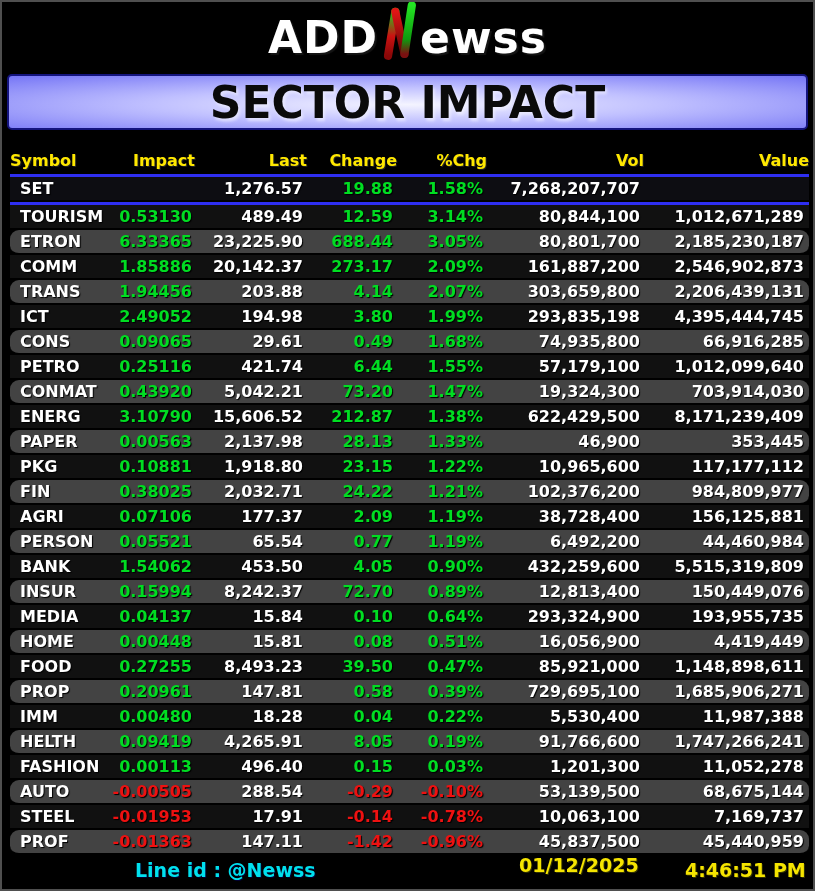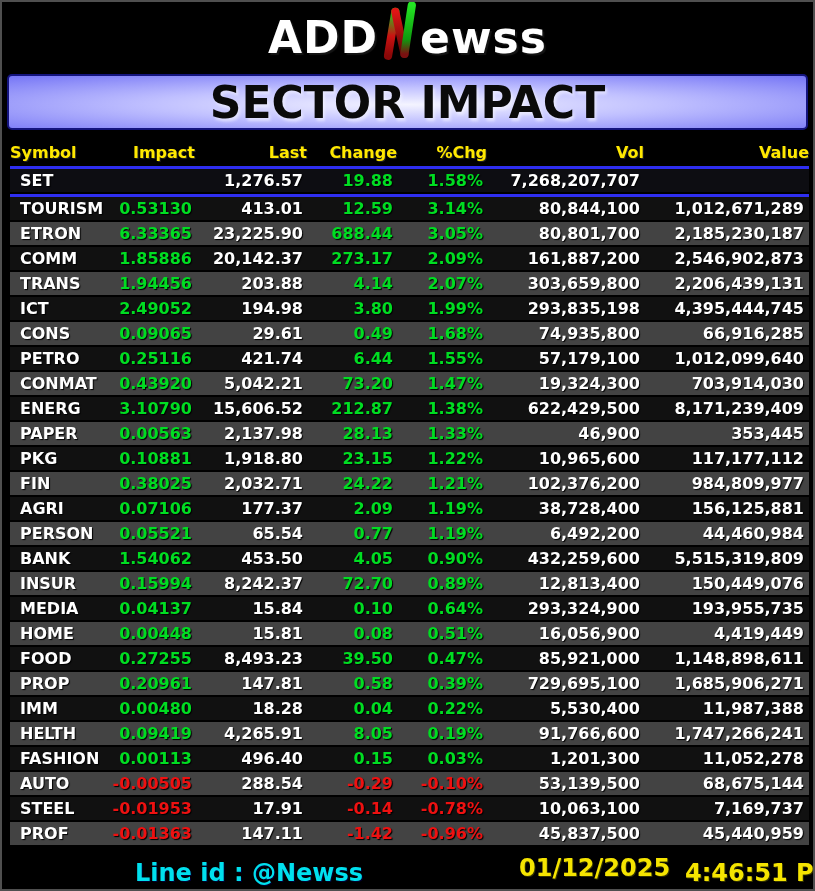--- a/index.html
+++ b/index.html
@@ -14,43 +14,43 @@
         text-shadow:2px 2px 1px #151515;display:flex;align-items:center;}
   .logo .n-accent{display:inline-block;margin:0 1px;}
   .banner{
     margin:2px 5px 0 5px;height:52px;border-radius:5px;
     border:2px solid #14147e;
     background:radial-gradient(ellipse 115% 120% at 50% 55%, #f4f4ff 0%, #c0c0ff 28%, #6a6af4 68%, #3c3cdc 100%);
     display:flex;align-items:center;justify-content:center;
   }
   .banner-title{font-size:44px;font-weight:900;color:#0a0a0a;letter-spacing:0px;
                 text-shadow:2px 3px 3px rgba(245,245,255,0.6);}
-  .table-wrap{margin:8px 8px;width:799px;}
+  .table-wrap{margin:16px 8px;width:799px;}
   .hrow,.row{display:flex;width:799px;}
   .hrow{height:28px;align-items:center;}
   .hcell{font-weight:700;font-size:16px;color:var(--hdr);text-align:center;
          text-shadow:1px 1px 0 #222;}
   .blue-line{height:3px;background:var(--line);width:799px;}
   .row{height:25px;line-height:23px;box-sizing:border-box;border-bottom:2px solid #000;}
   .row.dark{background:#111111;}
-  .row.gray{background:#434343;}
+  .row.gray{background:#434343;border-radius:9px;}
   .row.set{background:#0d0d12;}
   .cell{font-weight:700;font-size:16px;color:#ffffff;white-space:nowrap;overflow:hidden;
         text-shadow:1px 1px 1px #000;box-sizing:border-box;}
   .col-symbol{width:97px;text-align:left;padding-left:10px;}
   .col-impact{width:88px;text-align:right;padding-right:3px;}
   .col-last{width:112px;text-align:right;padding-right:4px;}
   .col-change{width:90px;text-align:right;padding-right:4px;}
   .col-pct{width:90px;text-align:right;padding-right:4px;}
   .col-vol{width:157px;text-align:right;padding-right:4px;}
   .col-value{width:165px;text-align:right;padding-right:5px;}
   .cell.pos{color:var(--pos);}
   .cell.neg{color:var(--neg);}
   .footer{position:absolute;left:0;top:850px;width:815px;height:38px;}
-  .footer span{position:absolute;font-weight:700;font-size:24px;white-space:nowrap;}
+  .footer span{position:absolute;font-weight:700;font-size:19px;white-space:nowrap;}
   .line-id{left:133px;top:7px;color:var(--cyan);text-shadow:1px 1px 0 #003;}
   .date{left:517px;top:2px;color:#f5e400;text-shadow:1px 1px 0 #330;}
   .time{left:683px;top:7px;color:#f5e400;text-shadow:1px 1px 0 #330;}
 </style>
 </head>
 <body style="--pos: #00dd22; --neg: #ee1111; --hdr: #ffe800; --cyan: #00e0ee; --line: #2e2ef0;">
 
 <div class="logo-bar">
   <div class="logo">
     <span>ADD</span>
@@ -104,21 +104,21 @@
         <div class="cell col-change pos">19.88</div>
         <div class="cell col-pct pos">1.58%</div>
         <div class="cell col-vol">7,268,207,707</div>
       </div>
     </div>
   <div class="blue-line"></div>
   <div id="rows-slot">
       <div class="row dark">
         <div class="cell col-symbol">TOURISM</div>
         <div class="cell col-impact pos">0.53130</div>
-        <div class="cell col-last">413.01</div>
+        <div class="cell col-last">489.49</div>
         <div class="cell col-change pos">12.59</div>
         <div class="cell col-pct pos">3.14%</div>
         <div class="cell col-vol">80,844,100</div>
         <div class="cell col-value">1,012,671,289</div>
       </div>
       <div class="row gray">
         <div class="cell col-symbol">ETRON</div>
         <div class="cell col-impact pos">6.33365</div>
         <div class="cell col-last">23,225.90</div>
         <div class="cell col-change pos">688.44</div>

